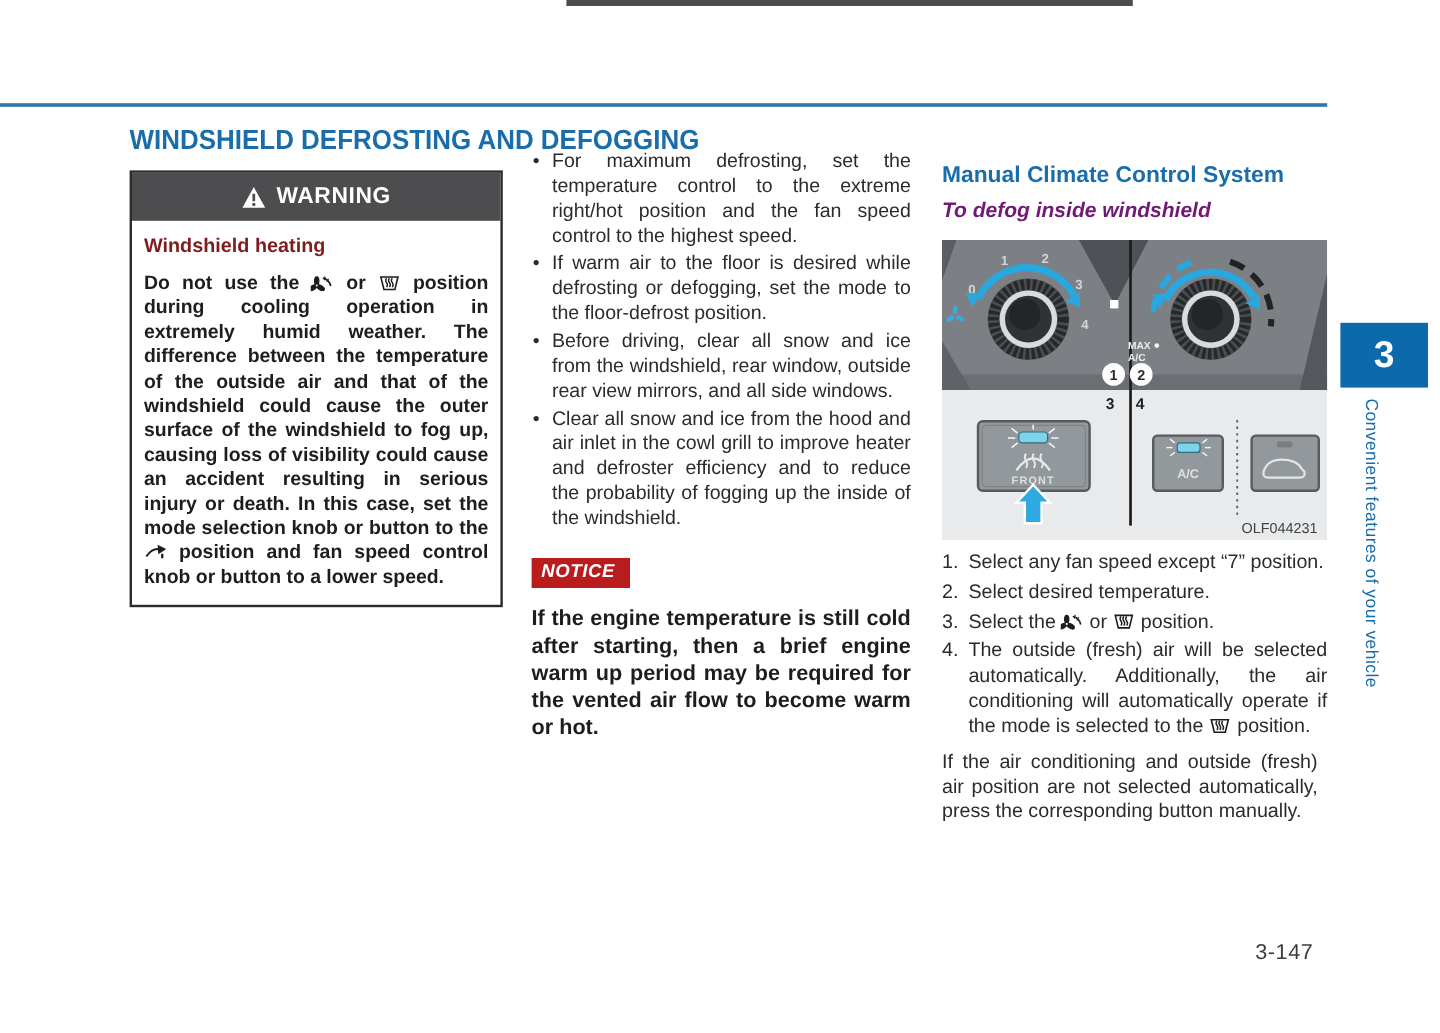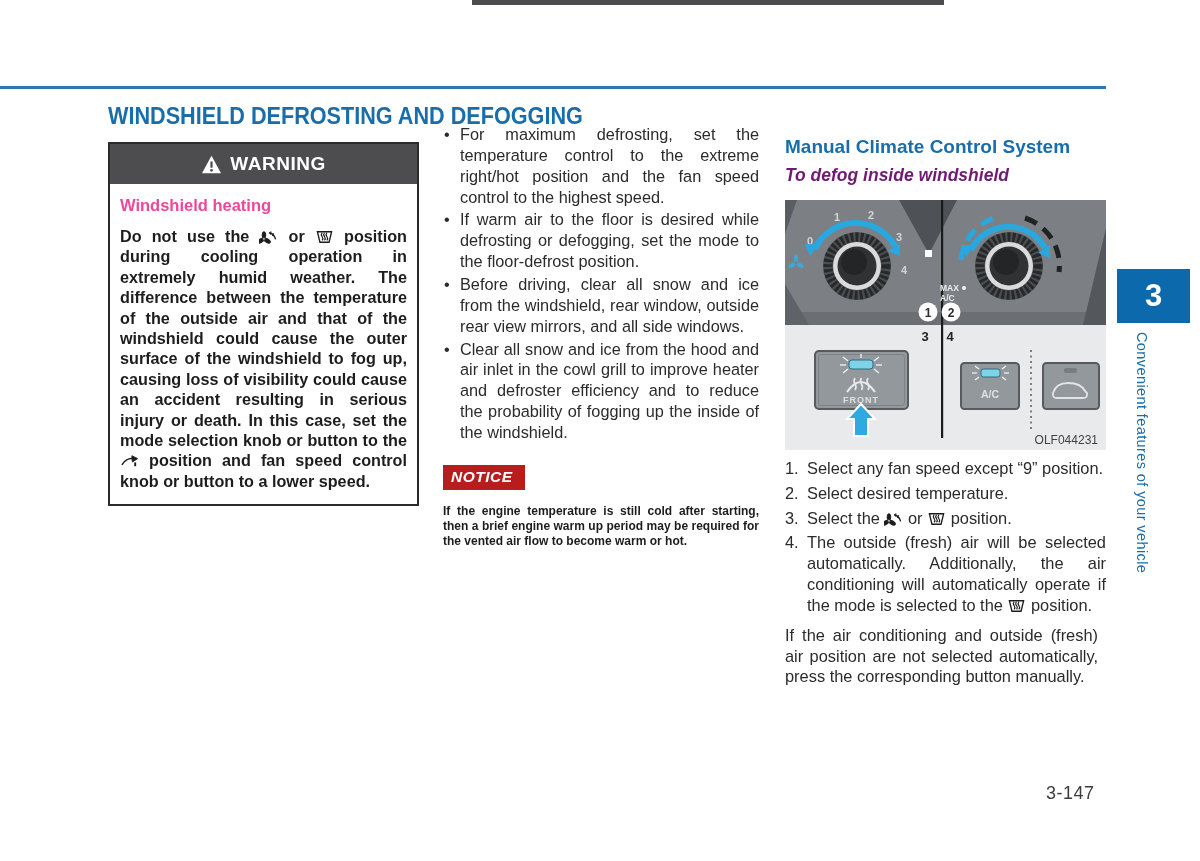--- a/index.html
+++ b/index.html
@@ -17,31 +17,31 @@
   .col-left{left:108px;top:142px;width:311px;}
   .col-mid{left:443px;top:124px;width:316px;}
   .col-right{left:785px;top:136px;width:321px;}
 
   
   .warning-box{border:2px solid #2b2b2b;background:#fff;}
   .warning-header{background:#4d4d4f;color:#ffffff;height:40px;display:flex;align-items:center;
                   justify-content:center;font-size:19px;font-weight:bold;letter-spacing:0.5px;gap:8px;}
   .warn-tri svg{width:21px;height:19px;display:block;}
   .warning-body{padding:12px 10px 13px 10px;}
-  .warn-sub{margin:0 0 11px 0;font-size:16.5px;font-weight:bold;color:#ec4899;}
+  .warn-sub{margin:0 0 11px 0;font-size:16.5px;font-weight:bold;color:#7f1d1d;}
   .warn-text{margin:0;font-size:16.2px;font-weight:bold;color:#1d1d1d;line-height:1.26;text-align:justify;}
 
   
   .bullets{margin:0;padding:0;list-style:none;}
   .bullets li{position:relative;padding-left:17px;font-size:16.3px;line-height:1.28;
               text-align:justify;color:#2b2b2b;margin-bottom:2px;}
   .bullets li::before{content:"\2022";position:absolute;left:1px;top:0;}
   .notice-label{display:inline-block;background:#b91c1c;color:#ffffff;font-size:15.5px;
                 font-weight:bold;font-style:italic;padding:3px 12px 4px 8px;margin-top:20px;letter-spacing:0.5px;}
-  .notice-text{margin:14px 0 0 0;font-size:12px;font-weight:bold;color:#1d1d1d;
+  .notice-text{margin:14px 0 0 0;font-size:18px;font-weight:bold;color:#1d1d1d;
                line-height:1.27;text-align:justify;}
 
   
   .right-heading{margin:0;font-size:19px;font-weight:bold;color:#1a6dab;}
   .right-subheading{margin:7px 0 14px 0;font-size:17.5px;font-weight:bold;font-style:italic;color:#701a75;}
   figure{margin:0;}
   figure svg{display:block;}
   .steps{margin:8px 0 0 0;padding:0;list-style:none;}
   .steps li{display:flex;font-size:16.4px;line-height:1.27;color:#2b2b2b;margin-bottom:4px;}
   .steps .num{flex:0 0 22px;}
@@ -235,21 +235,21 @@
           <path d="M268 193 q3 -10 15 -10 q13 0 17 8 l2 2 q1 5 -4 5 l-26 0 q-5 0 -4 -5 z" fill="none" stroke="#e2e5e6" stroke-width="1.8"></path>
         </g>
 
         <text class="fig-caption" x="313" y="244">OLF044231</text>
       </svg>
     </figure>
 
     <ol class="steps">
       <li>
           <span class="num">1.</span>
-          <span class="step-body">Select any fan speed except “9” position.</span>
+          <span class="step-body">Select any fan speed except “7” position.</span>
         </li>
       <li>
           <span class="num">2.</span>
           <span class="step-body">Select desired temperature.</span>
         </li>
       <li>
           <span class="num">3.</span>
           <span class="step-body"><span>Select the </span><svg class="ticon" viewBox="0 0 20 14">
               <g fill="#1c1c1c" stroke="none" transform="translate(5.2,9)">
                 <ellipse cx="0" cy="-4" rx="1.9" ry="3.6"></ellipse>

